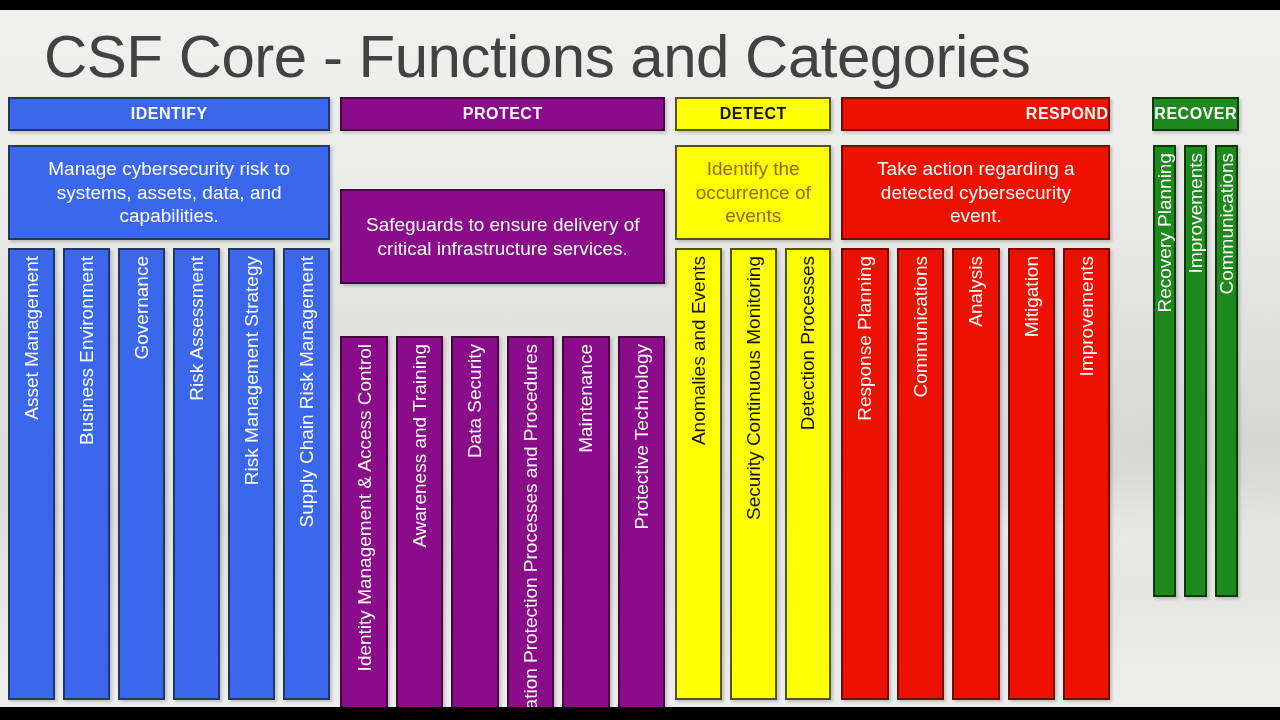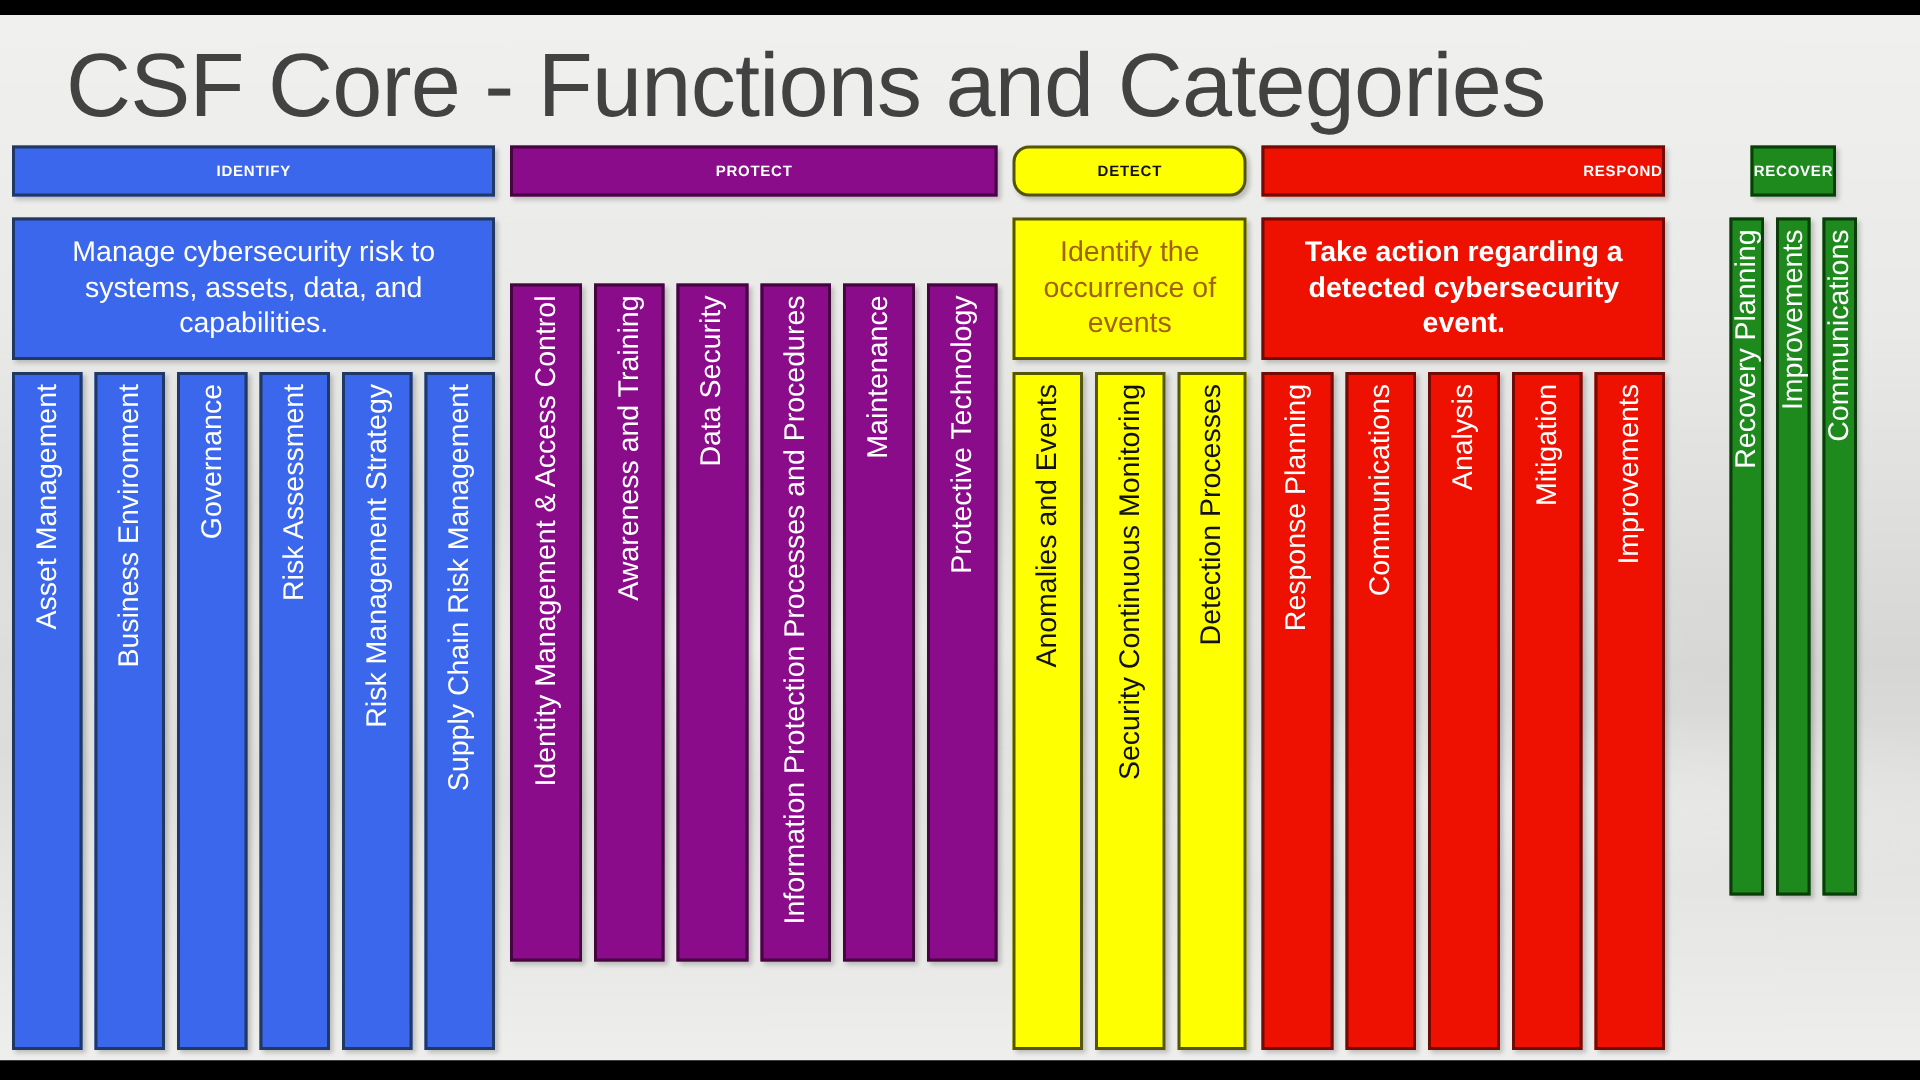--- a/index.html
+++ b/index.html
@@ -44,21 +44,21 @@
   .board .function-column:nth-child(1) { flex: 0 0 25.5%; }
   .board .function-column:nth-child(2) { flex: 0 0 25.7%; gap: 44px; }
   .board .function-column:nth-child(3) { flex: 0 0 12.35%; }
   .board .function-column:nth-child(4) { flex: 0 0 21.3%; }
   .board .function-column:nth-child(5) { flex: 0 0 11.9%; align-items: center; }
 
   .function-header {
     height: 34px;
     display: flex; align-items: center; justify-content: center;
     border: 2px solid;
-    font-size: 10px; font-weight: bold; letter-spacing: 0.5px;
+    font-size: 16px; font-weight: bold; letter-spacing: 0.5px;
     margin-bottom: 14px;
     box-shadow: 2px 2px 3px rgba(0,0,0,0.2);
   }
   .function-desc {
     height: 95px;
     display: flex; align-items: center; justify-content: center;
     text-align: center;
     border: 2px solid;
     font-size: 19px; line-height: 1.25;
     padding: 0 12px;
@@ -119,20 +119,23 @@
   </div>
             <div class="category-bar" style="background: rgb(58, 103, 236); border-color: rgb(31, 56, 100); color: rgb(255, 255, 255);">
     <span class="category-label">Supply Chain Risk Management</span>
   </div>
           </div>
   </section>
         <section class="function-column">
     <div class="function-header" style="background: rgb(138, 12, 138); border-color: rgb(69, 6, 63); color: rgb(255, 255, 255);">
       <span>PROTECT</span>
     </div>
+    <div class="function-desc" style="background: rgb(138, 12, 138); border-color: rgb(69, 6, 63); color: rgb(255, 255, 255);">
+      <span>Safeguards to ensure delivery of critical infrastructure services.</span>
+    </div>
     <div class="category-row">
             <div class="category-bar" style="background: rgb(138, 12, 138); border-color: rgb(69, 6, 63); color: rgb(255, 255, 255);">
     <span class="category-label">Identity Management &amp; Access Control</span>
   </div>
             <div class="category-bar" style="background: rgb(138, 12, 138); border-color: rgb(69, 6, 63); color: rgb(255, 255, 255);">
     <span class="category-label">Awareness and Training</span>
   </div>
             <div class="category-bar" style="background: rgb(138, 12, 138); border-color: rgb(69, 6, 63); color: rgb(255, 255, 255);">
     <span class="category-label">Data Security</span>
   </div>
@@ -141,21 +144,21 @@
   </div>
             <div class="category-bar" style="background: rgb(138, 12, 138); border-color: rgb(69, 6, 63); color: rgb(255, 255, 255);">
     <span class="category-label">Maintenance</span>
   </div>
             <div class="category-bar" style="background: rgb(138, 12, 138); border-color: rgb(69, 6, 63); color: rgb(255, 255, 255);">
     <span class="category-label">Protective Technology</span>
   </div>
           </div>
   </section>
         <section class="function-column">
-    <div class="function-header" style="background: rgb(254, 255, 0); border-color: rgb(85, 85, 10); color: rgb(17, 17, 17); border-radius: 11px;">
+    <div class="function-header" style="background: rgb(254, 255, 0); border-color: rgb(85, 85, 10); color: rgb(17, 17, 17);">
       <span>DETECT</span>
     </div>
     <div class="function-desc" style="background: rgb(254, 255, 0); border-color: rgb(85, 85, 10); color: #a16207;">
       <span>Identify the occurrence of events</span>
     </div>
     <div class="category-row">
             <div class="category-bar" style="background: rgb(254, 255, 0); border-color: rgb(85, 85, 10); color: rgb(17, 17, 17);">
     <span class="category-label">Anomalies and Events</span>
   </div>
             <div class="category-bar" style="background: rgb(254, 255, 0); border-color: rgb(85, 85, 10); color: rgb(17, 17, 17);">
@@ -163,21 +166,21 @@
   </div>
             <div class="category-bar" style="background: rgb(254, 255, 0); border-color: rgb(85, 85, 10); color: rgb(17, 17, 17);">
     <span class="category-label">Detection Processes</span>
   </div>
           </div>
   </section>
         <section class="function-column">
     <div class="function-header" style="background: rgb(238, 16, 0); border-color: rgb(114, 10, 5); color: rgb(255, 255, 255); justify-content: flex-end;">
       <span>RESPOND</span>
     </div>
-    <div class="function-desc" style="background: rgb(238, 16, 0); border-color: rgb(114, 10, 5); color: rgb(255, 255, 255); font-weight: bold;">
+    <div class="function-desc" style="background: rgb(238, 16, 0); border-color: rgb(114, 10, 5); color: rgb(255, 255, 255);">
       <span>Take action regarding a detected cybersecurity event.</span>
     </div>
     <div class="category-row">
             <div class="category-bar" style="background: rgb(238, 16, 0); border-color: rgb(114, 10, 5); color: rgb(255, 255, 255);">
     <span class="category-label">Response Planning</span>
   </div>
             <div class="category-bar" style="background: rgb(238, 16, 0); border-color: rgb(114, 10, 5); color: rgb(255, 255, 255);">
     <span class="category-label">Communications</span>
   </div>
             <div class="category-bar" style="background: rgb(238, 16, 0); border-color: rgb(114, 10, 5); color: rgb(255, 255, 255);">

